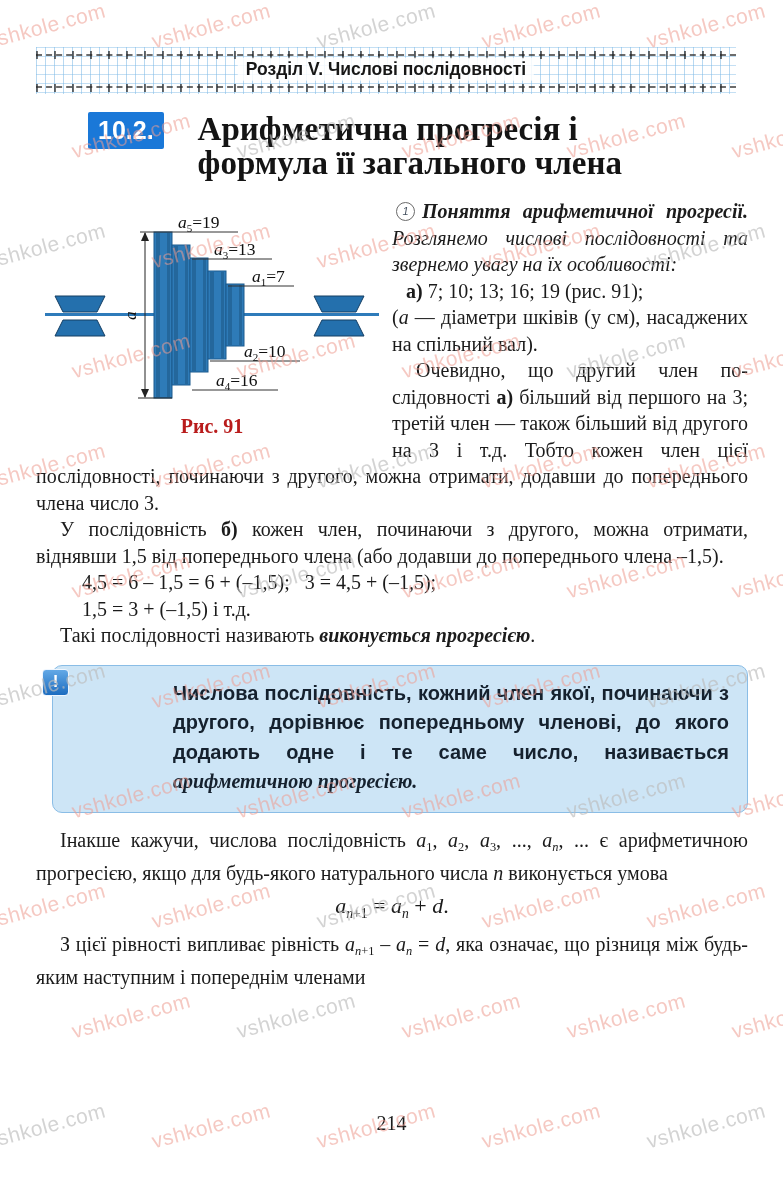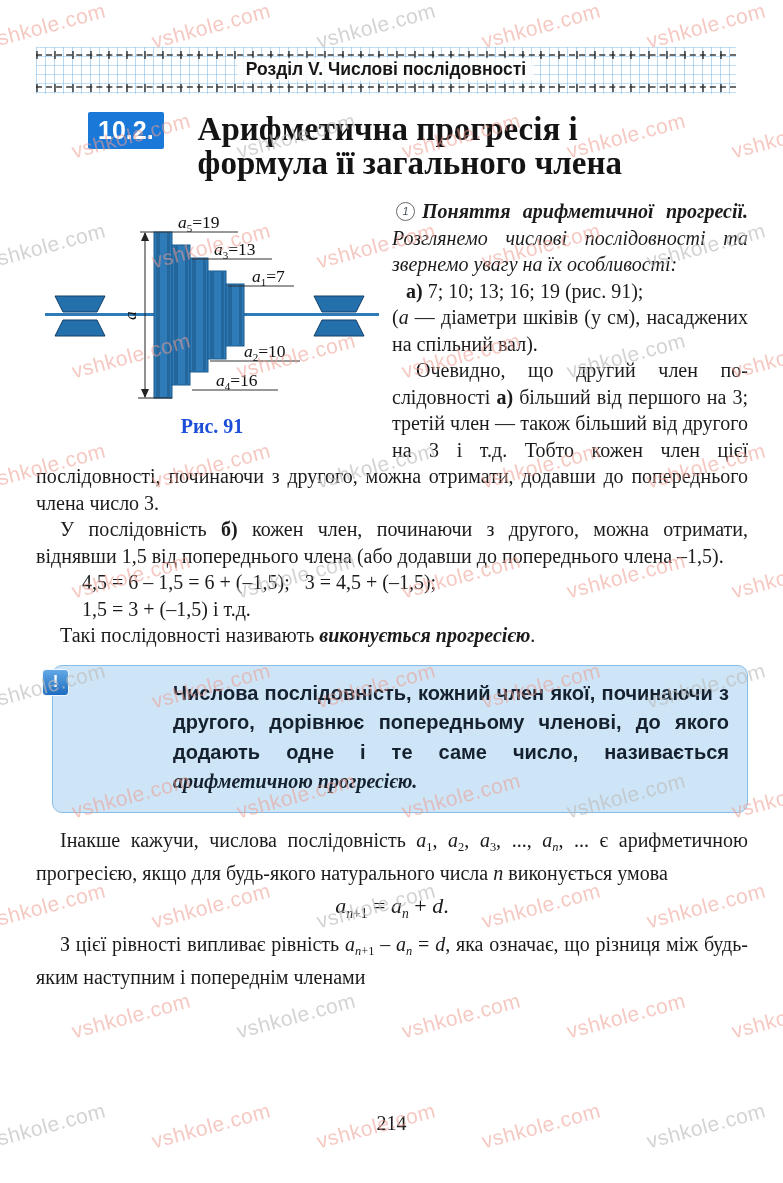--- a/index.html
+++ b/index.html
@@ -53,21 +53,21 @@
   .seg-b{font-weight:700;}
   .seg-i{font-style:italic;}
   .seg-bi{font-weight:700;font-style:italic;}
   .seg-serif-bi{font-family:"Liberation Serif",serif;font-weight:700;font-style:italic;}
   .seg-sub{font-size:.62em;vertical-align:-.35em;}
   .seg-subi{font-size:.62em;vertical-align:-.35em;font-style:italic;}
 
   
   .fig{float:left;width:352px;margin:2px 4px 0 0;}
   .fig svg{display:block;margin:0 auto;}
-  .fig-caption{margin-top:6px;text-align:center;font-weight:700;font-size:20px;line-height:28px;color:#1d4ed8;}
+  .fig-caption{margin-top:6px;text-align:center;font-weight:700;font-size:20px;line-height:28px;color:#b91c1c;}
   .fig-label{font-size:17.5px;fill:#101010;}
 
   
   .def-box{position:relative;margin:16px 0 14px 16px;width:556px;
     padding:13px 18px 15px 120px;background:#cde5f6;border:1px solid #8abde6;border-radius:10px;
     font-family:"Liberation Sans",sans-serif;font-weight:700;font-size:20px;line-height:29.5px;
     color:#15212e;text-align:justify;}
   .def-icon{position:absolute;left:-11px;top:3px;width:25px;height:25px;
     background:linear-gradient(#63a9e6,#1c6cc0);border:1px solid #eef6ff;border-radius:4px;
     color:#fff;font-family:"Liberation Sans",sans-serif;font-weight:700;font-size:17px;

